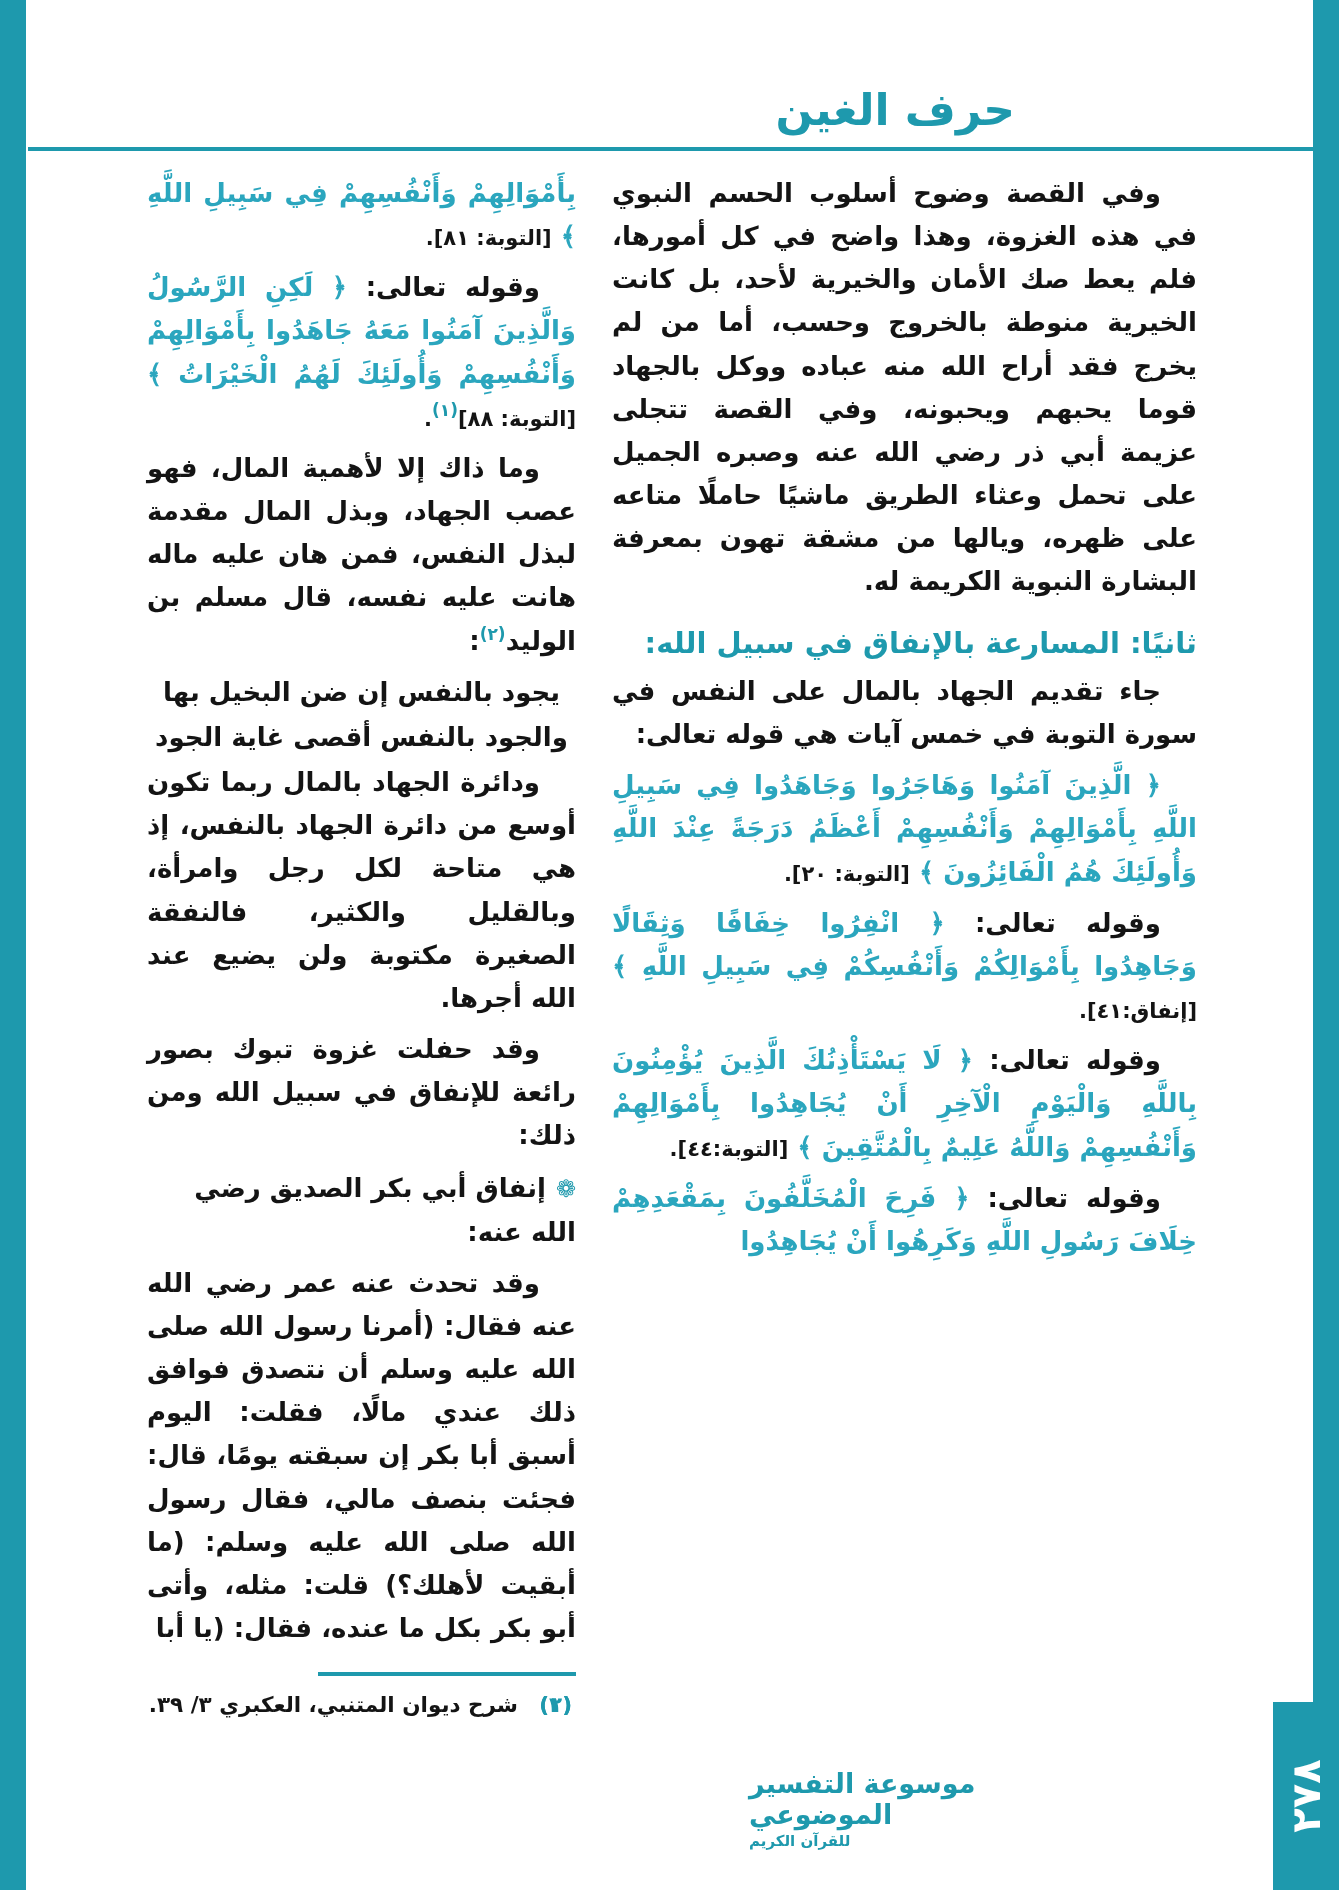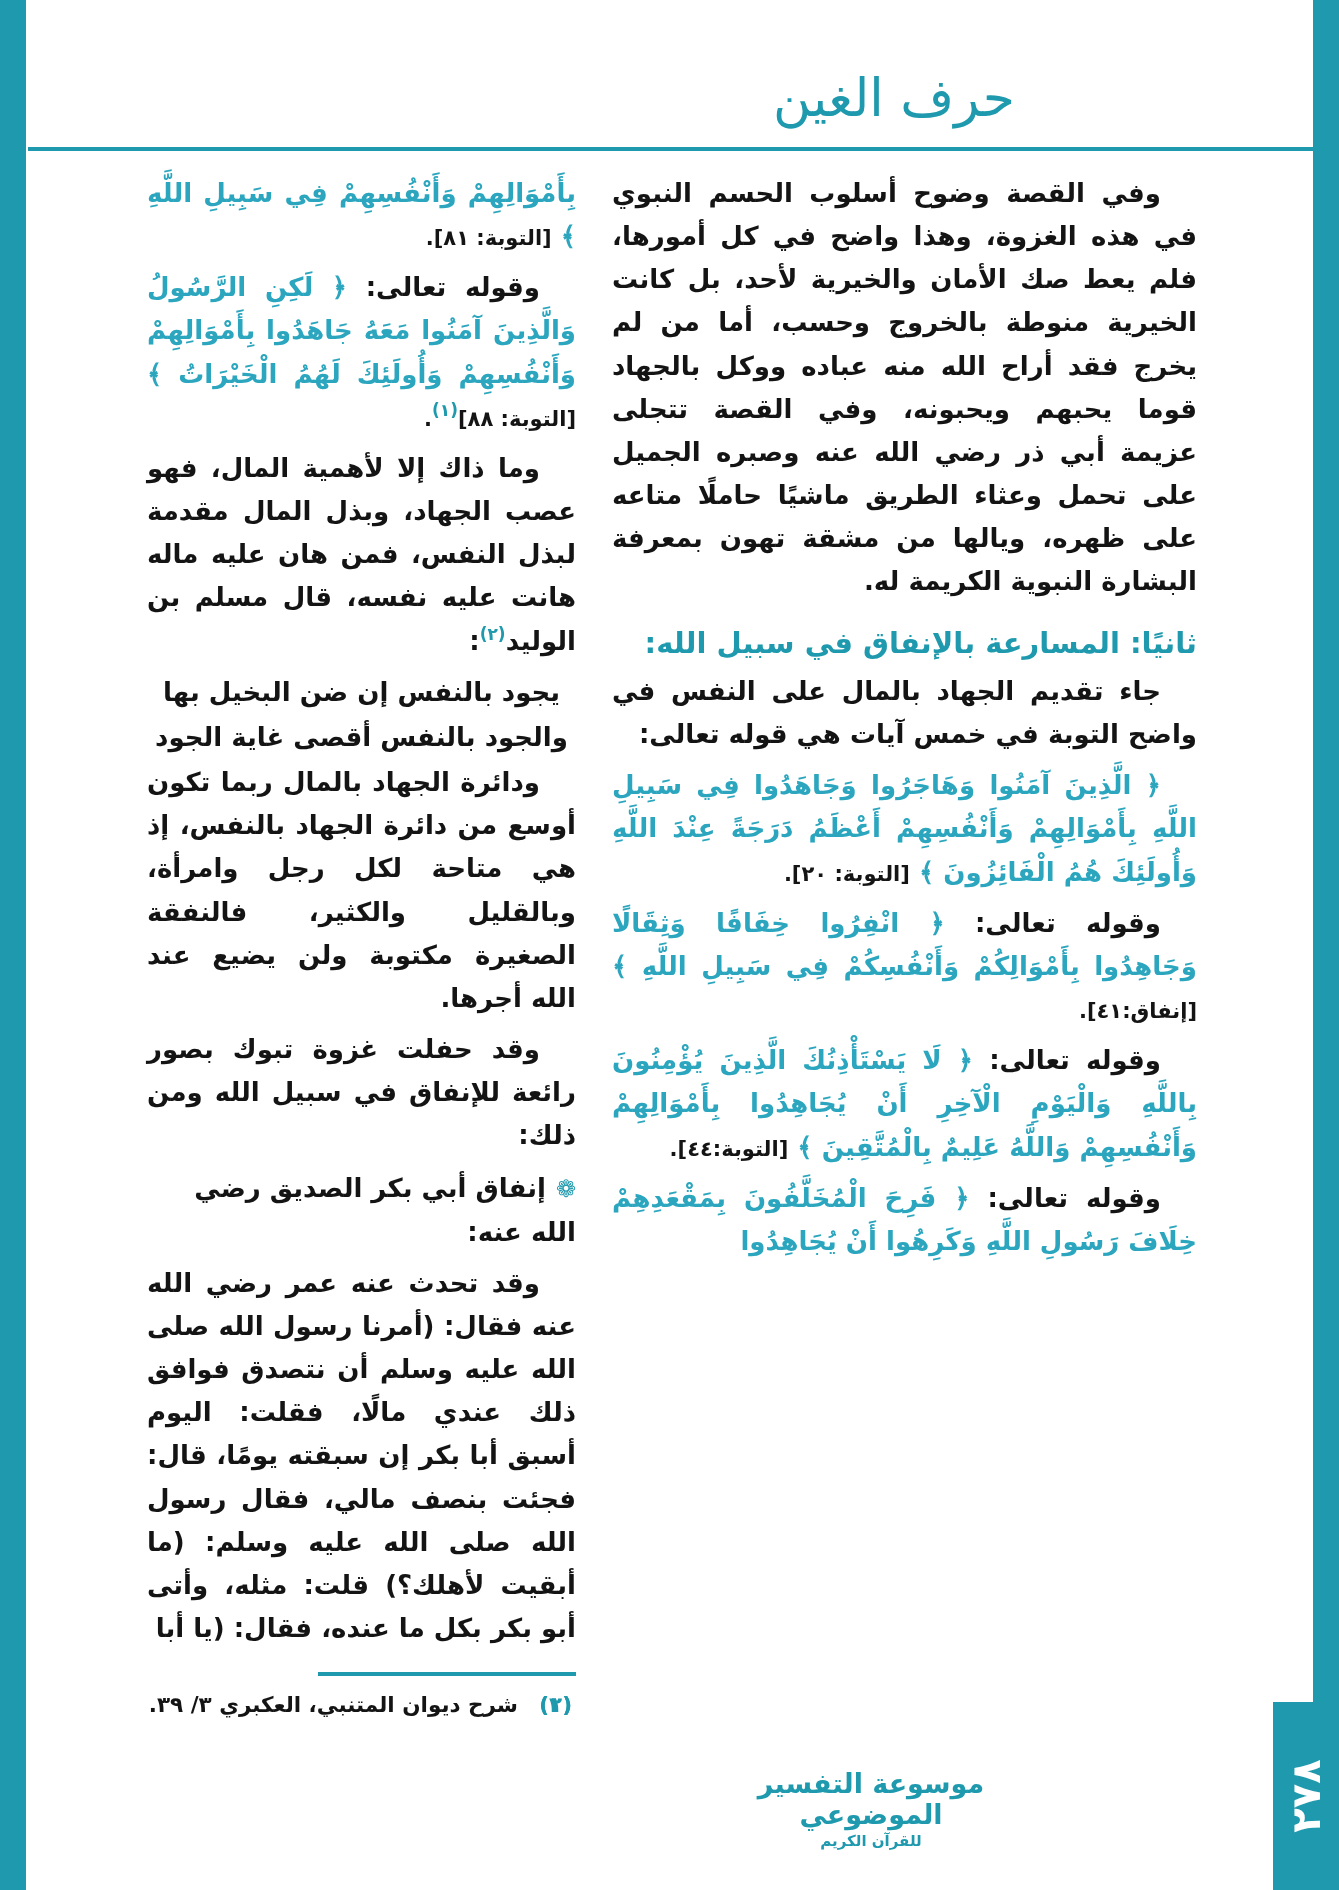--- a/index.html
+++ b/index.html
@@ -19,22 +19,22 @@
     font-family:"DejaVu Sans", sans-serif;
     color:var(--ink);
   }
   
   .edge-band{position:absolute;top:0;bottom:0;width:26px;background:var(--teal);}
   .edge-band.left{left:0;}
   .edge-band.right{right:0;}
 
   
   .chapter-title{
-    position:absolute;top:68px;right:324px;
-    font-size:52px;font-weight:400;color:var(--teal);
+    position:absolute;top:84px;right:324px;
+    font-size:44px;font-weight:700;color:var(--teal);
     letter-spacing:1px;
   }
   .header-rule{
     position:absolute;top:147px;left:28px;right:26px;height:4px;
     background:var(--teal);
   }
 
   
   .content{
     position:absolute;top:172px;right:142px;left:147px;
@@ -74,21 +74,21 @@
   .footnotes{margin-top:12px;}
   .footnote{
     position:relative;padding-right:58px;margin-top:6px;
     font-size:21.5px;font-weight:700;line-height:1.62;text-align:justify;
   }
   .fn-num{position:absolute;right:4px;top:0;color:var(--teal);}
 
   
   .seal{
     position:absolute;bottom:40px;right:346px;width:244px;
-    text-align:center;color:var(--teal);
+    text-align:left;color:var(--teal);
   }
   .seal-l1{font-size:27px;font-weight:700;line-height:1.15;}
   .seal-l2{font-size:15px;font-weight:700;margin-top:2px;letter-spacing:2px;}
 
   
   .pagenum-block{
     position:absolute;right:0;bottom:0;width:66px;height:188px;
     background:var(--teal);
     display:flex;align-items:center;justify-content:center;
   }
@@ -108,21 +108,21 @@
   <div class="chapter-title">حرف الغين</div>
   <div class="header-rule"></div>
 
   <div class="content">
 
     <section class="col col-a">
       <p class="body indent">وفي القصة وضوح أسلوب الحسم النبوي في هذه الغزوة، وهذا واضح في كل أمورها، فلم يعط صك الأمان والخيرية لأحد، بل كانت الخيرية منوطة بالخروج وحسب، أما من لم يخرج فقد أراح الله منه عباده ووكل بالجهاد قوما يحبهم ويحبونه، وفي القصة تتجلى عزيمة أبي ذر رضي الله عنه وصبره الجميل على تحمل وعثاء الطريق ماشيًا حاملًا متاعه على ظهره، ويالها من مشقة تهون بمعرفة البشارة النبوية الكريمة له.</p>
 
       <h2 class="teal-heading">ثانيًا: المسارعة بالإنفاق في سبيل الله:</h2>
 
-      <p class="body indent">جاء تقديم الجهاد بالمال على النفس في واضح التوبة في خمس آيات هي قوله تعالى:</p>
+      <p class="body indent">جاء تقديم الجهاد بالمال على النفس في سورة التوبة في خمس آيات هي قوله تعالى:</p>
 
       <p class="body indent">
         <span class="quran">﴿ الَّذِينَ آمَنُوا وَهَاجَرُوا وَجَاهَدُوا فِي سَبِيلِ اللَّهِ بِأَمْوَالِهِمْ وَأَنْفُسِهِمْ أَعْظَمُ دَرَجَةً عِنْدَ اللَّهِ وَأُولَئِكَ هُمُ الْفَائِزُونَ ﴾</span>
         <span class="ref">[التوبة: ٢٠].</span>
       </p>
 
       <p class="body indent">
         <span>وقوله تعالى: </span>
         <span class="quran">﴿ انْفِرُوا خِفَافًا وَثِقَالًا وَجَاهِدُوا بِأَمْوَالِكُمْ وَأَنْفُسِكُمْ فِي سَبِيلِ اللَّهِ ﴾</span>
         <span class="ref">[إنفاق:٤١].</span>

